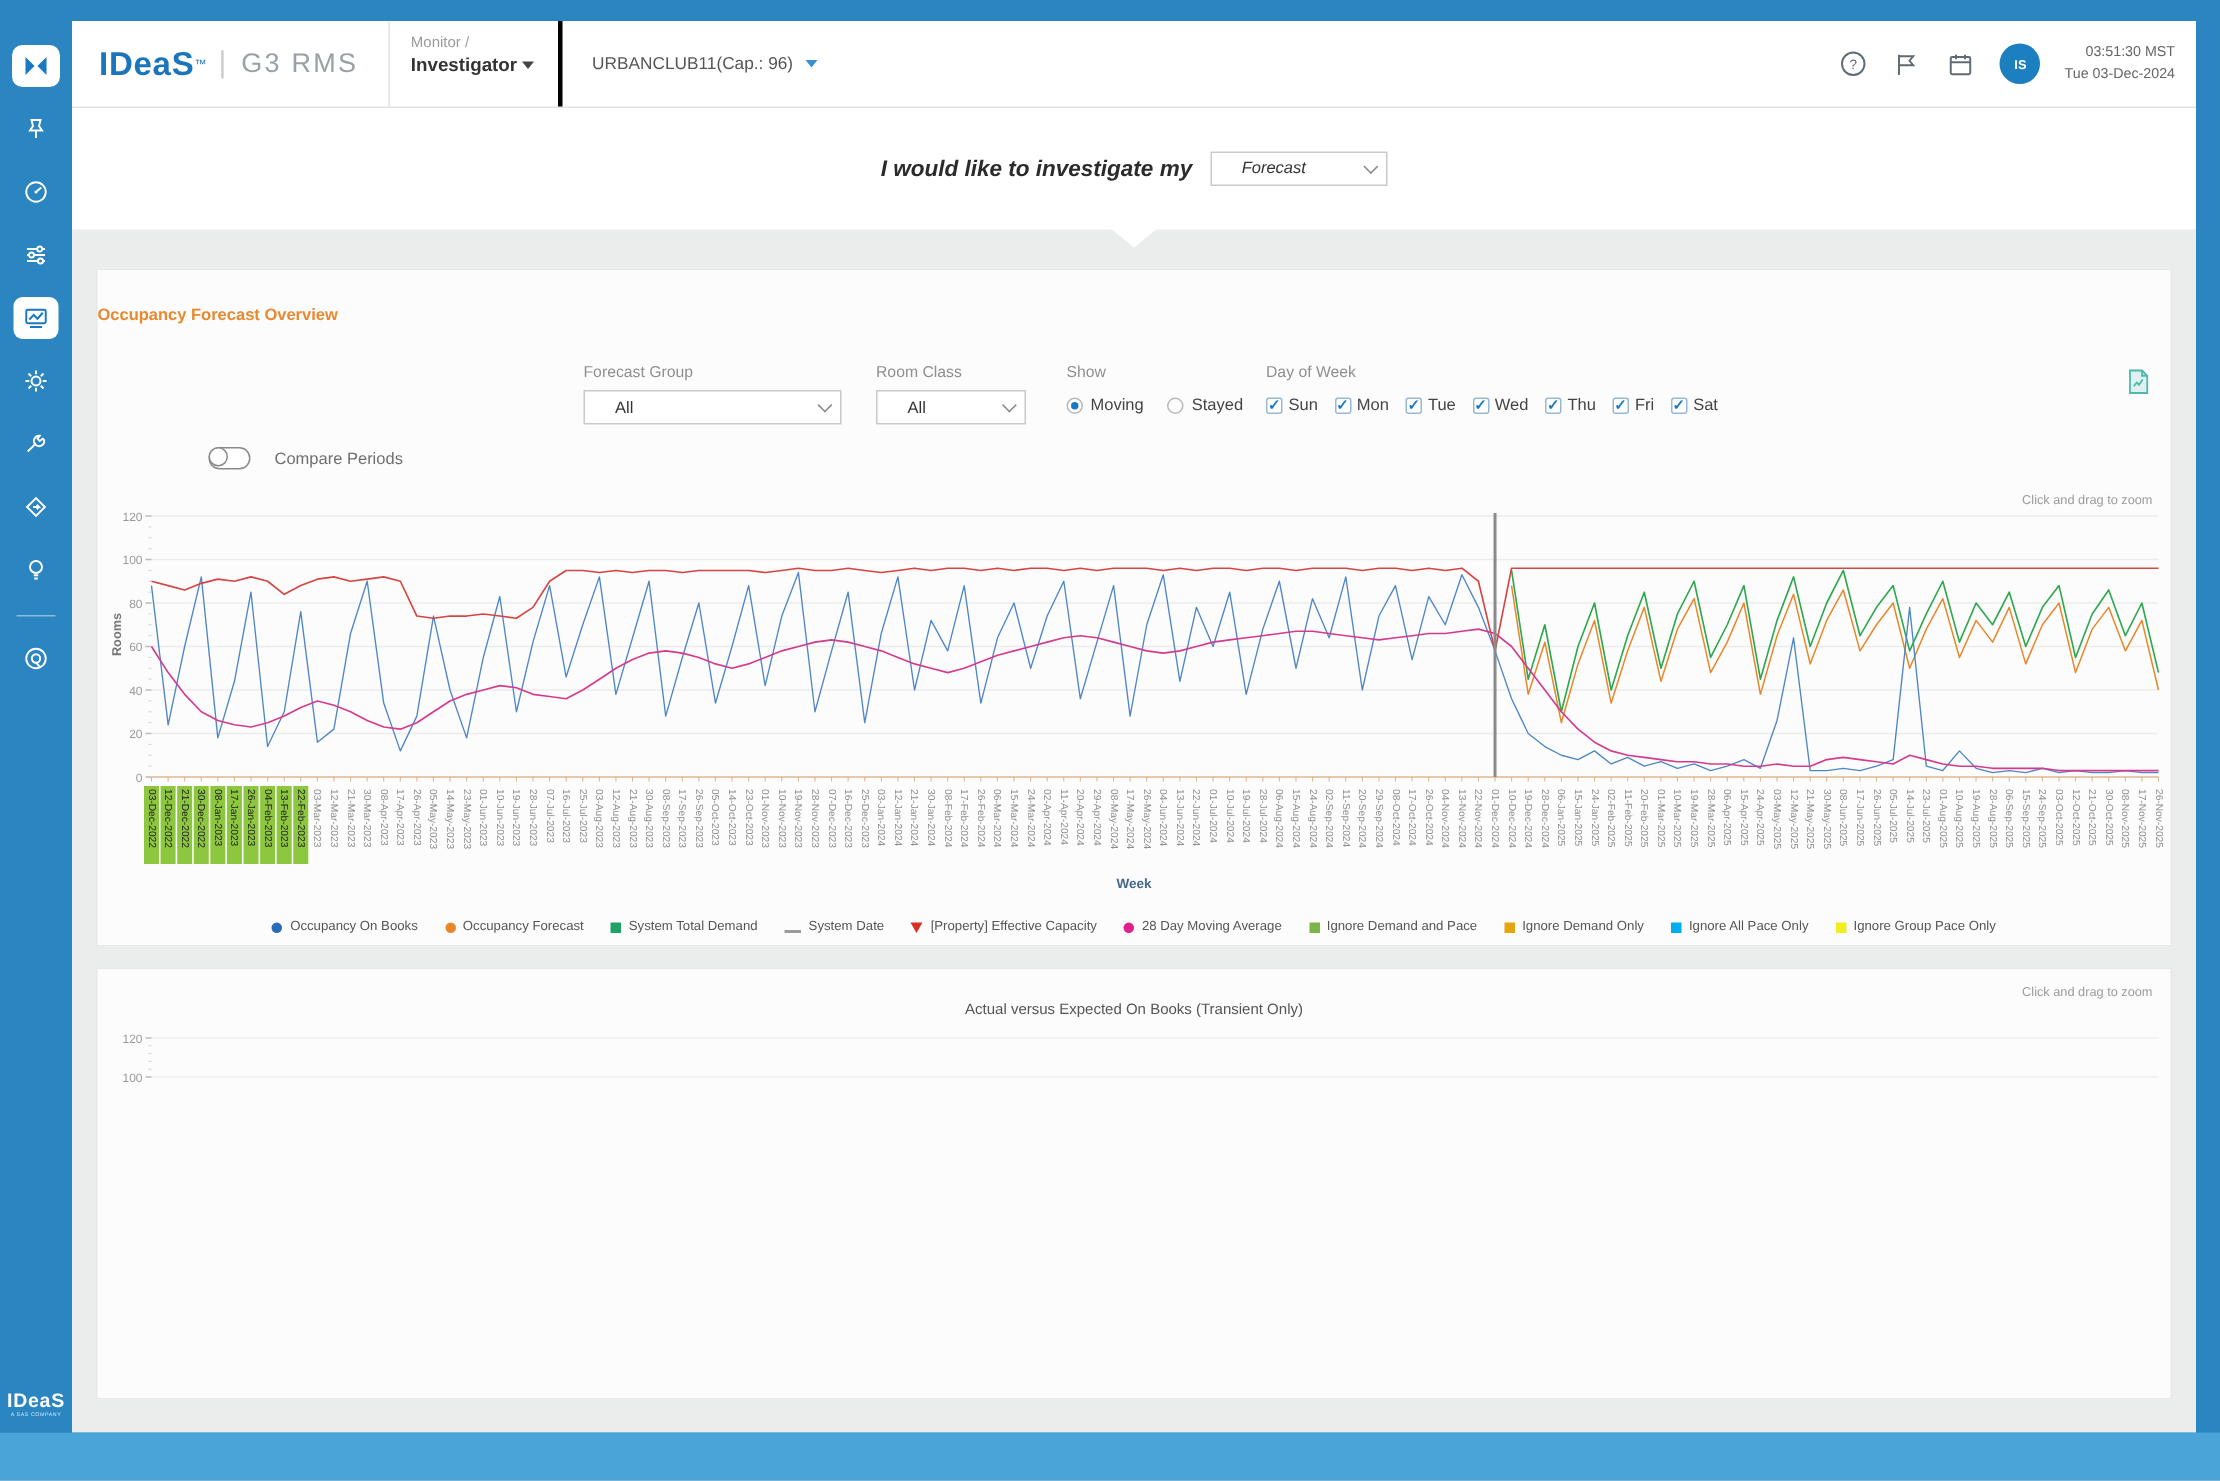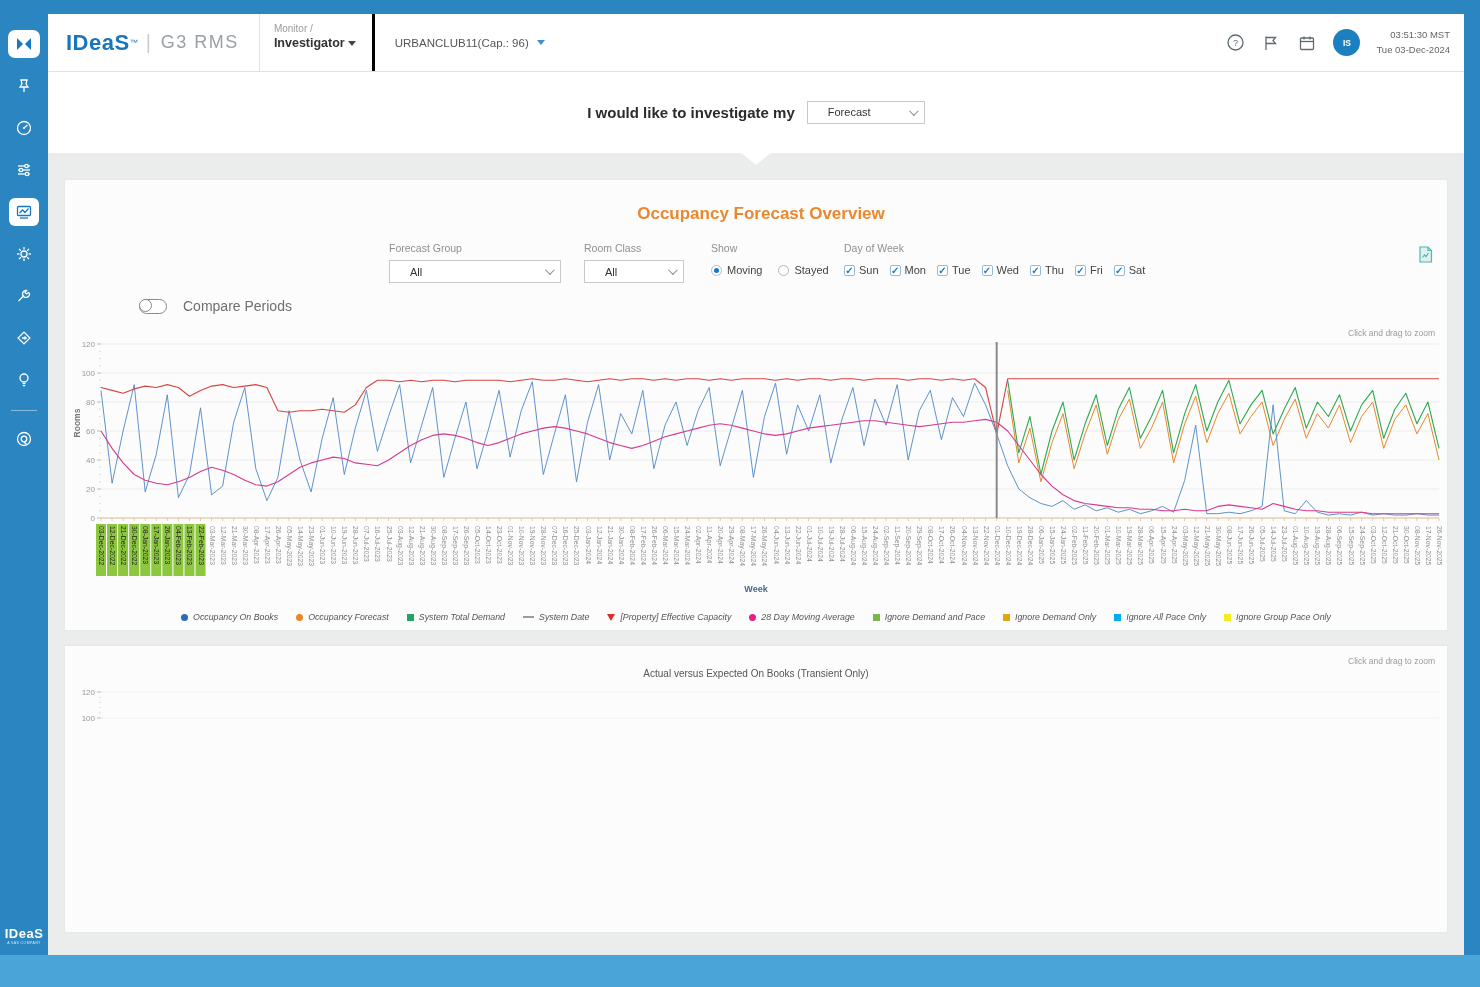--- a/index.html
+++ b/index.html
@@ -37,32 +37,32 @@
   .prop-block { display:flex; align-items:center; padding-left:20px; font-size:11.5px; color:#555; gap:8px; }
   .caret-dn { width:0; height:0; border-left:4px solid transparent; border-right:4px solid transparent; border-top:5px solid #444; display:inline-block; }
   .caret-dn.blue { border-top-color:#3b8fd0; }
   .hdr-right { margin-left:auto; display:flex; align-items:center; gap:16px; padding-right:14px; }
   .hdr-icon { width:20px; height:20px; cursor:pointer; display:flex; align-items:center; justify-content:center; }
   .hdr-icon svg { stroke:#5f6a72; fill:none; stroke-width:1.3; }
   .avatar { width:27px; height:27px; border-radius:50%; background:#1b7fc0; color:#fff; font-size:8.5px;
             display:flex; align-items:center; justify-content:center; font-weight:bold; cursor:pointer; }
   .time-block { text-align:right; font-size:9.5px; color:#666; line-height:1.5; }
 
-  .subheader { height:80px; background:#fff; display:flex; align-items:center; justify-content:center; gap:12px; position:relative; }
+  .subheader { height:80px; background:#fff; display:flex; align-items:center; justify-content:center; gap:12px; position:relative;font-style:italic; }
   .investigate-label { font-size:15px; font-weight:bold; color:#2b2b2b; }
 
   .page { position:absolute; top:139px; left:0; right:0; bottom:0; background:#ebecec; }
   .notch { position:absolute; top:-1px; left:50%; margin-left:-16px; width:0; height:0;
            border-left:16px solid transparent; border-right:16px solid transparent; border-top:13px solid #ffffff; z-index:2; }
 
   .panel { position:relative; margin:0 16px; background:#fcfcfc; border:1px solid #e8e8e8; }
   .panel1 { margin-top:26px; height:452px; }
   .panel2 { margin-top:14px; height:288px; }
 
-  .p1-title { position:absolute; top:24px; width:100%; text-align:center; color:#e8882f; font-size:17px; font-weight:bold;padding-left:10px; }
+  .p1-title { position:absolute; top:24px; width:100%; color:#e8882f; font-size:11px; font-weight:bold; }
   .p2-title { position:absolute; top:22px; width:100%; text-align:center; color:#555; font-size:10px; }
   .zoom-hint { position:absolute; right:12px; font-size:8.5px; color:#9b9b9b; }
   .zh1 { top:148px; } .zh2 { top:10px; }
 
   .flt-label { position:absolute; font-size:10.5px; color:#8f8f8f; top:62px; }
   .select { position:absolute; top:80px; height:23px; border:1px solid #c9c9c9; background:#fff; display:flex;
             align-items:center; font-size:11px; color:#333; padding-left:20px; cursor:pointer; }
   .select .sel-caret { margin-left:auto; padding:0 8px; display:flex; align-items:center; }
   .chev { width:7px; height:7px; border-right:1.6px solid #8a8a8a; border-bottom:1.6px solid #8a8a8a; transform:rotate(45deg) translateY(-2px); }
   .radio-row { position:absolute; top:84px; display:flex; gap:16px; font-size:11px; color:#444; }
@@ -71,27 +71,27 @@
   .rdot.on::after { content:""; position:absolute; left:2px; top:2px; width:5px; height:5px; border-radius:50%; background:#1779c4; }
   .check-row { position:absolute; top:84px; display:flex; gap:11px; font-size:11px; color:#444; }
   .chk { display:flex; align-items:center; gap:4px; cursor:pointer; }
   .cbox { width:11px; height:11px; border:1px solid #98b8d6; border-radius:2px; background:#fff; color:#1779c4;
           font-size:10px; line-height:9px; font-weight:bold; text-align:center; }
   .export-ic { position:absolute; right:14px; top:66px; cursor:pointer; }
 
   .compare-row { position:absolute; left:74px; top:118px; display:flex; align-items:center; gap:16px; }
   .toggle { width:28px; height:15px; border:1.4px solid #8a8a8a; border-radius:8px; position:relative; background:#fff; cursor:pointer; }
   .toggle .knob { position:absolute; left:-1px; top:-1px; width:13px; height:13px; border:1.4px solid #8a8a8a; border-radius:50%; background:#fff; }
-  .compare-label { font-size:14px; color:#6f6f6f; }
+  .compare-label { font-size:11px; color:#6f6f6f; }
 
   .rooms-lbl { position:absolute; left:-2px; top:238px; transform:rotate(-90deg); font-size:8.5px; color:#777; font-weight:bold; }
   .chart-wrap { position:absolute; left:6px; top:160px; }
   .date-lbl { position:absolute; bottom:36px; width:100%; text-align:center; font-size:9px; color:#44688f; font-weight:bold; }
   .legend { position:absolute; bottom:8px; width:100%; display:flex; justify-content:center; gap:18px; }
-  .leg-item { display:flex; align-items:center; gap:5px; font-size:8.8px; color:#555; cursor:pointer;font-style:italic; }
+  .leg-item { display:flex; align-items:flex-end; gap:5px; font-size:8.8px; color:#555; cursor:pointer; }
   .mk { display:inline-block; }
   .mk.circle { width:7px; height:7px; border-radius:50%; }
   .mk.square { width:7px; height:7px; }
   .mk.dash { width:11px; height:2px; }
   .mk.triangle { width:0; height:0; border-left:4px solid transparent; border-right:4px solid transparent; border-top:7px solid; background:none !important; }
 
   .p2-chart { position:absolute; left:6px; top:40px; }
   text { font-family:"Liberation Sans", sans-serif; }
 </style>
 </head>

